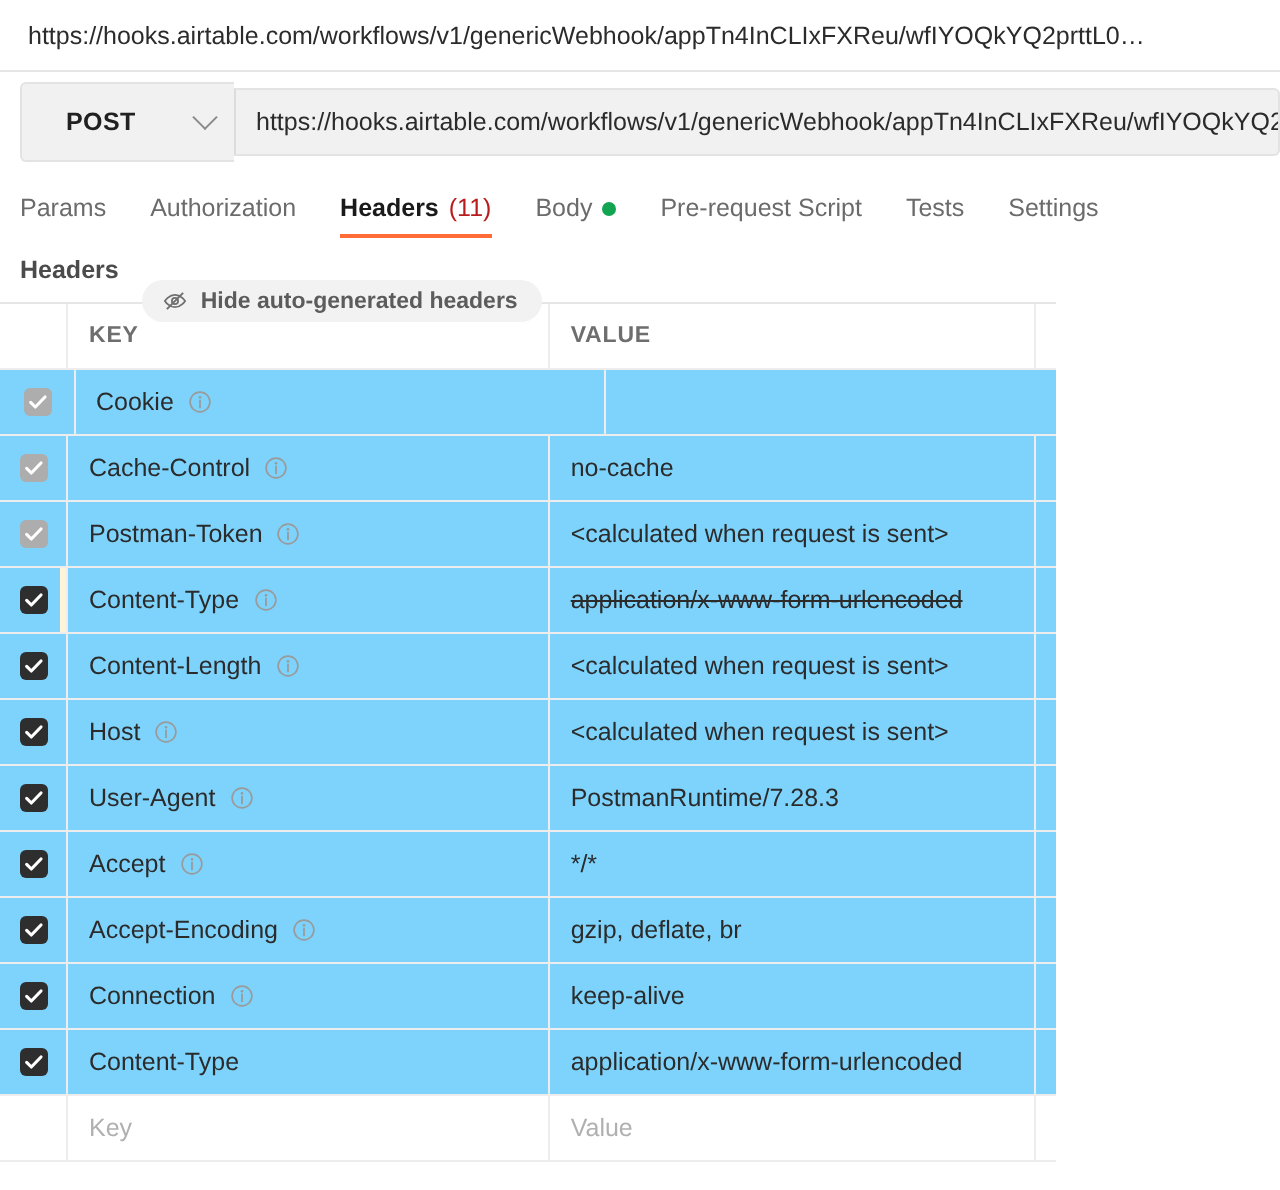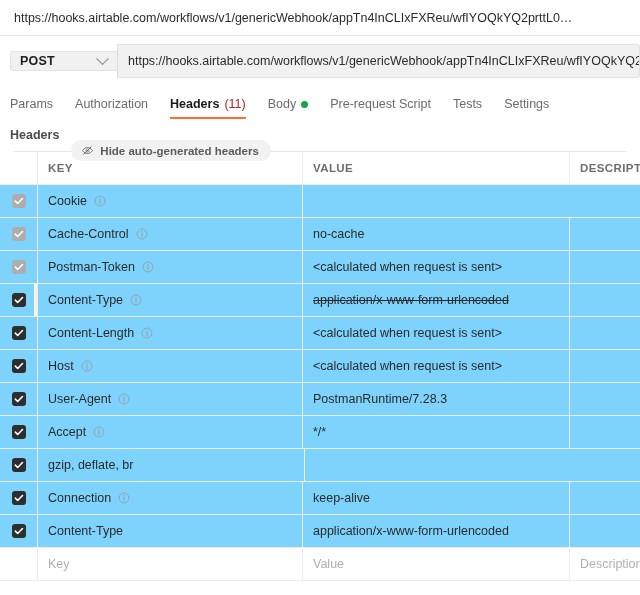--- a/index.html
+++ b/index.html
@@ -32,29 +32,29 @@
   
   .urlbar {
     height: 50px;
     display: flex;
     align-items: center;
     padding: 8px 0 8px 10px;
     background: #ffffff;
   }
   .method-select {
     width: 107px;
-    height: 20px;
+    height: 40px;
     background: #f1f1f1;
     border: 1px solid #e3e3e3;
     border-right: none;
     border-radius: 3px 0 0 3px;
     display: flex;
     align-items: center;
     justify-content: space-between;
-    padding: 0 10px 0 9px;
+    padding: 0 10px 0 22px;
     cursor: pointer;
   }
   .method-label {
     font-size: 12.5px;
     font-weight: bold;
     color: #212121;
     letter-spacing: .2px;
   }
   .chev {
     width: 9px; height: 9px;
@@ -135,21 +135,21 @@
     gap: 6px;
     background: #f2f2f2;
     border-radius: 12px;
     padding: 4px 12px 4px 10px;
     cursor: pointer;
     margin-top: 31px;
   }
   .pill-label { font-size: 11.5px; color: #5c5c5c; font-weight: bold; }
 
   
-  .table { width: 640px; border-top: 1px solid #e6e6e6; border-radius: 18px; }
+  .table { width: 528px; border-top: 1px solid #e6e6e6; }
   .trow {
     display: flex;
     height: 33px;
     border-bottom: 1px solid #ededed;
     align-items: stretch;
   }
   .trow.header { background: #ffffff; height: 33px; }
   .trow.filled { background: #7dd3fc; }
   .trow.blank  { background: #ffffff; }
 
@@ -477,20 +477,28 @@
         </div>
       </div>
       <div class="trow filled">
         <div class="c-check">
           <div class="cb dark">
             <svg width="10" height="10" viewBox="0 0 12 12">
               <path d="M1.6 6.2 L4.4 9 L10.2 3" fill="none" stroke="#ffffff" stroke-width="1.9" stroke-linecap="round" stroke-linejoin="round"></path>
             </svg>
           </div>
         </div>
+        <div class="c-key">
+          <span class="cell-text">Accept-Encoding</span>
+          <svg width="12" height="12" viewBox="0 0 16 16" class="info-icon">
+            <circle cx="8" cy="8" r="6.6" fill="none" stroke="#9a9a9a" stroke-width="1.1"></circle>
+            <circle cx="8" cy="4.9" r="0.85" fill="#9a9a9a"></circle>
+            <line x1="8" y1="7" x2="8" y2="11.6" stroke="#9a9a9a" stroke-width="1.2" stroke-linecap="round"></line>
+          </svg>
+        </div>
         <div class="c-val">
           <span class="cell-text">gzip, deflate, br</span>
         </div>
         <div class="c-desc">
           <span class="cell-text"></span>
         </div>
       </div>
       <div class="trow filled">
         <div class="c-check">
           <div class="cb dark">

